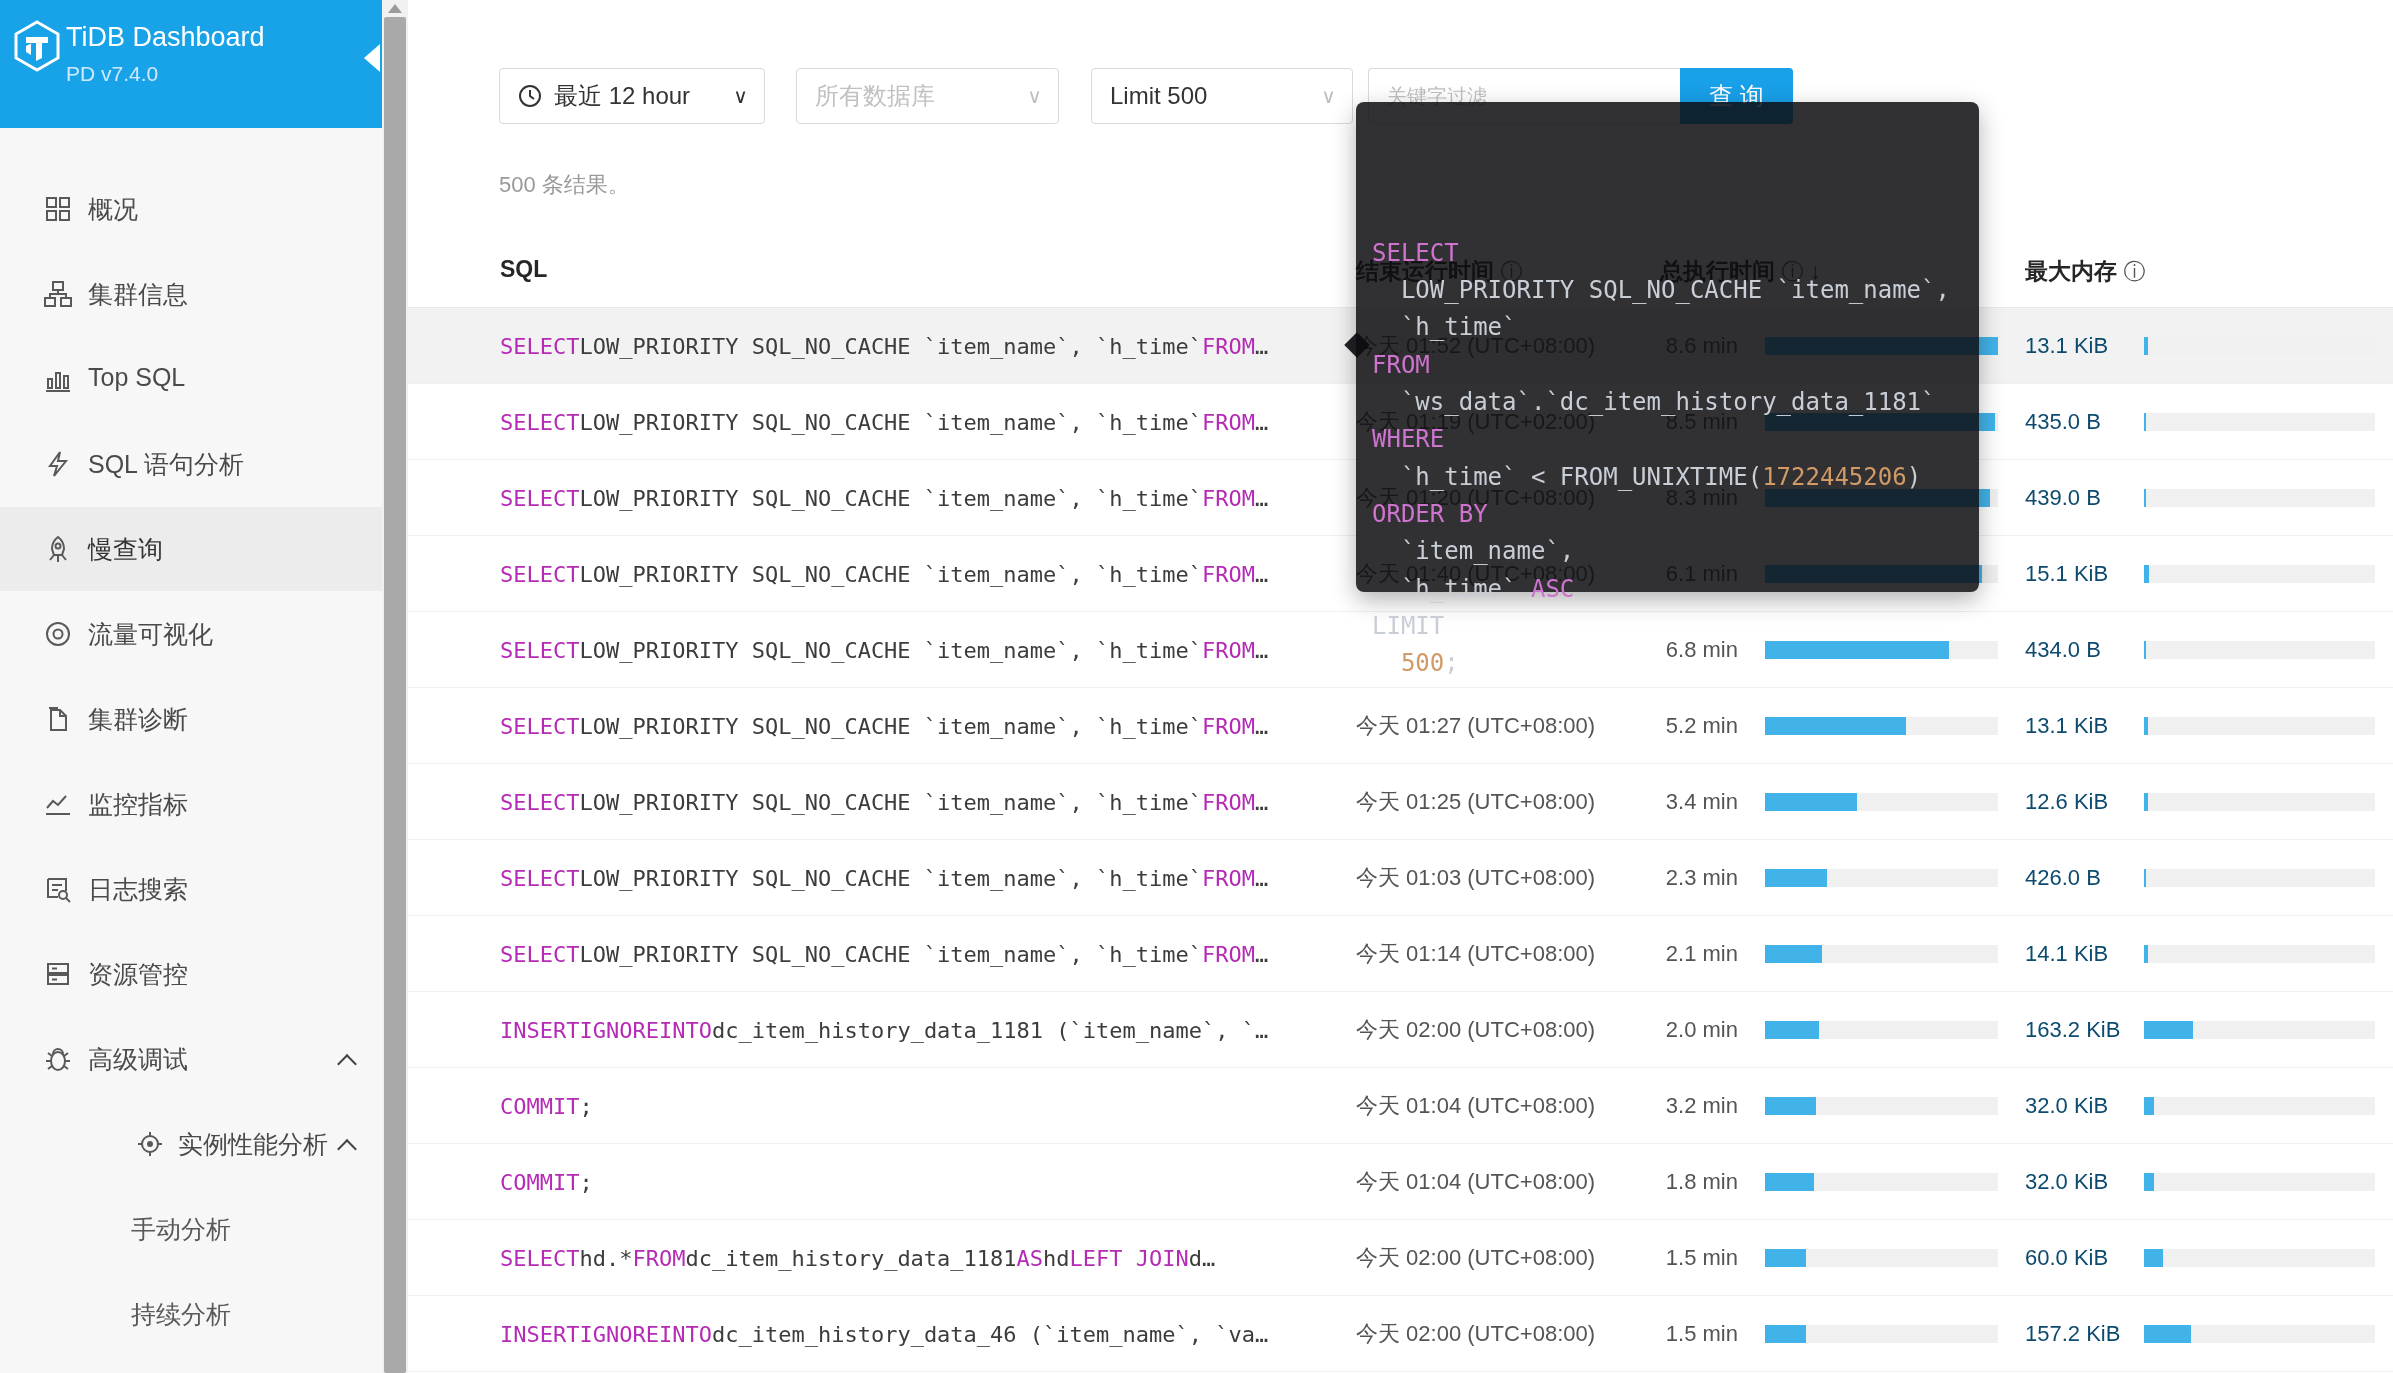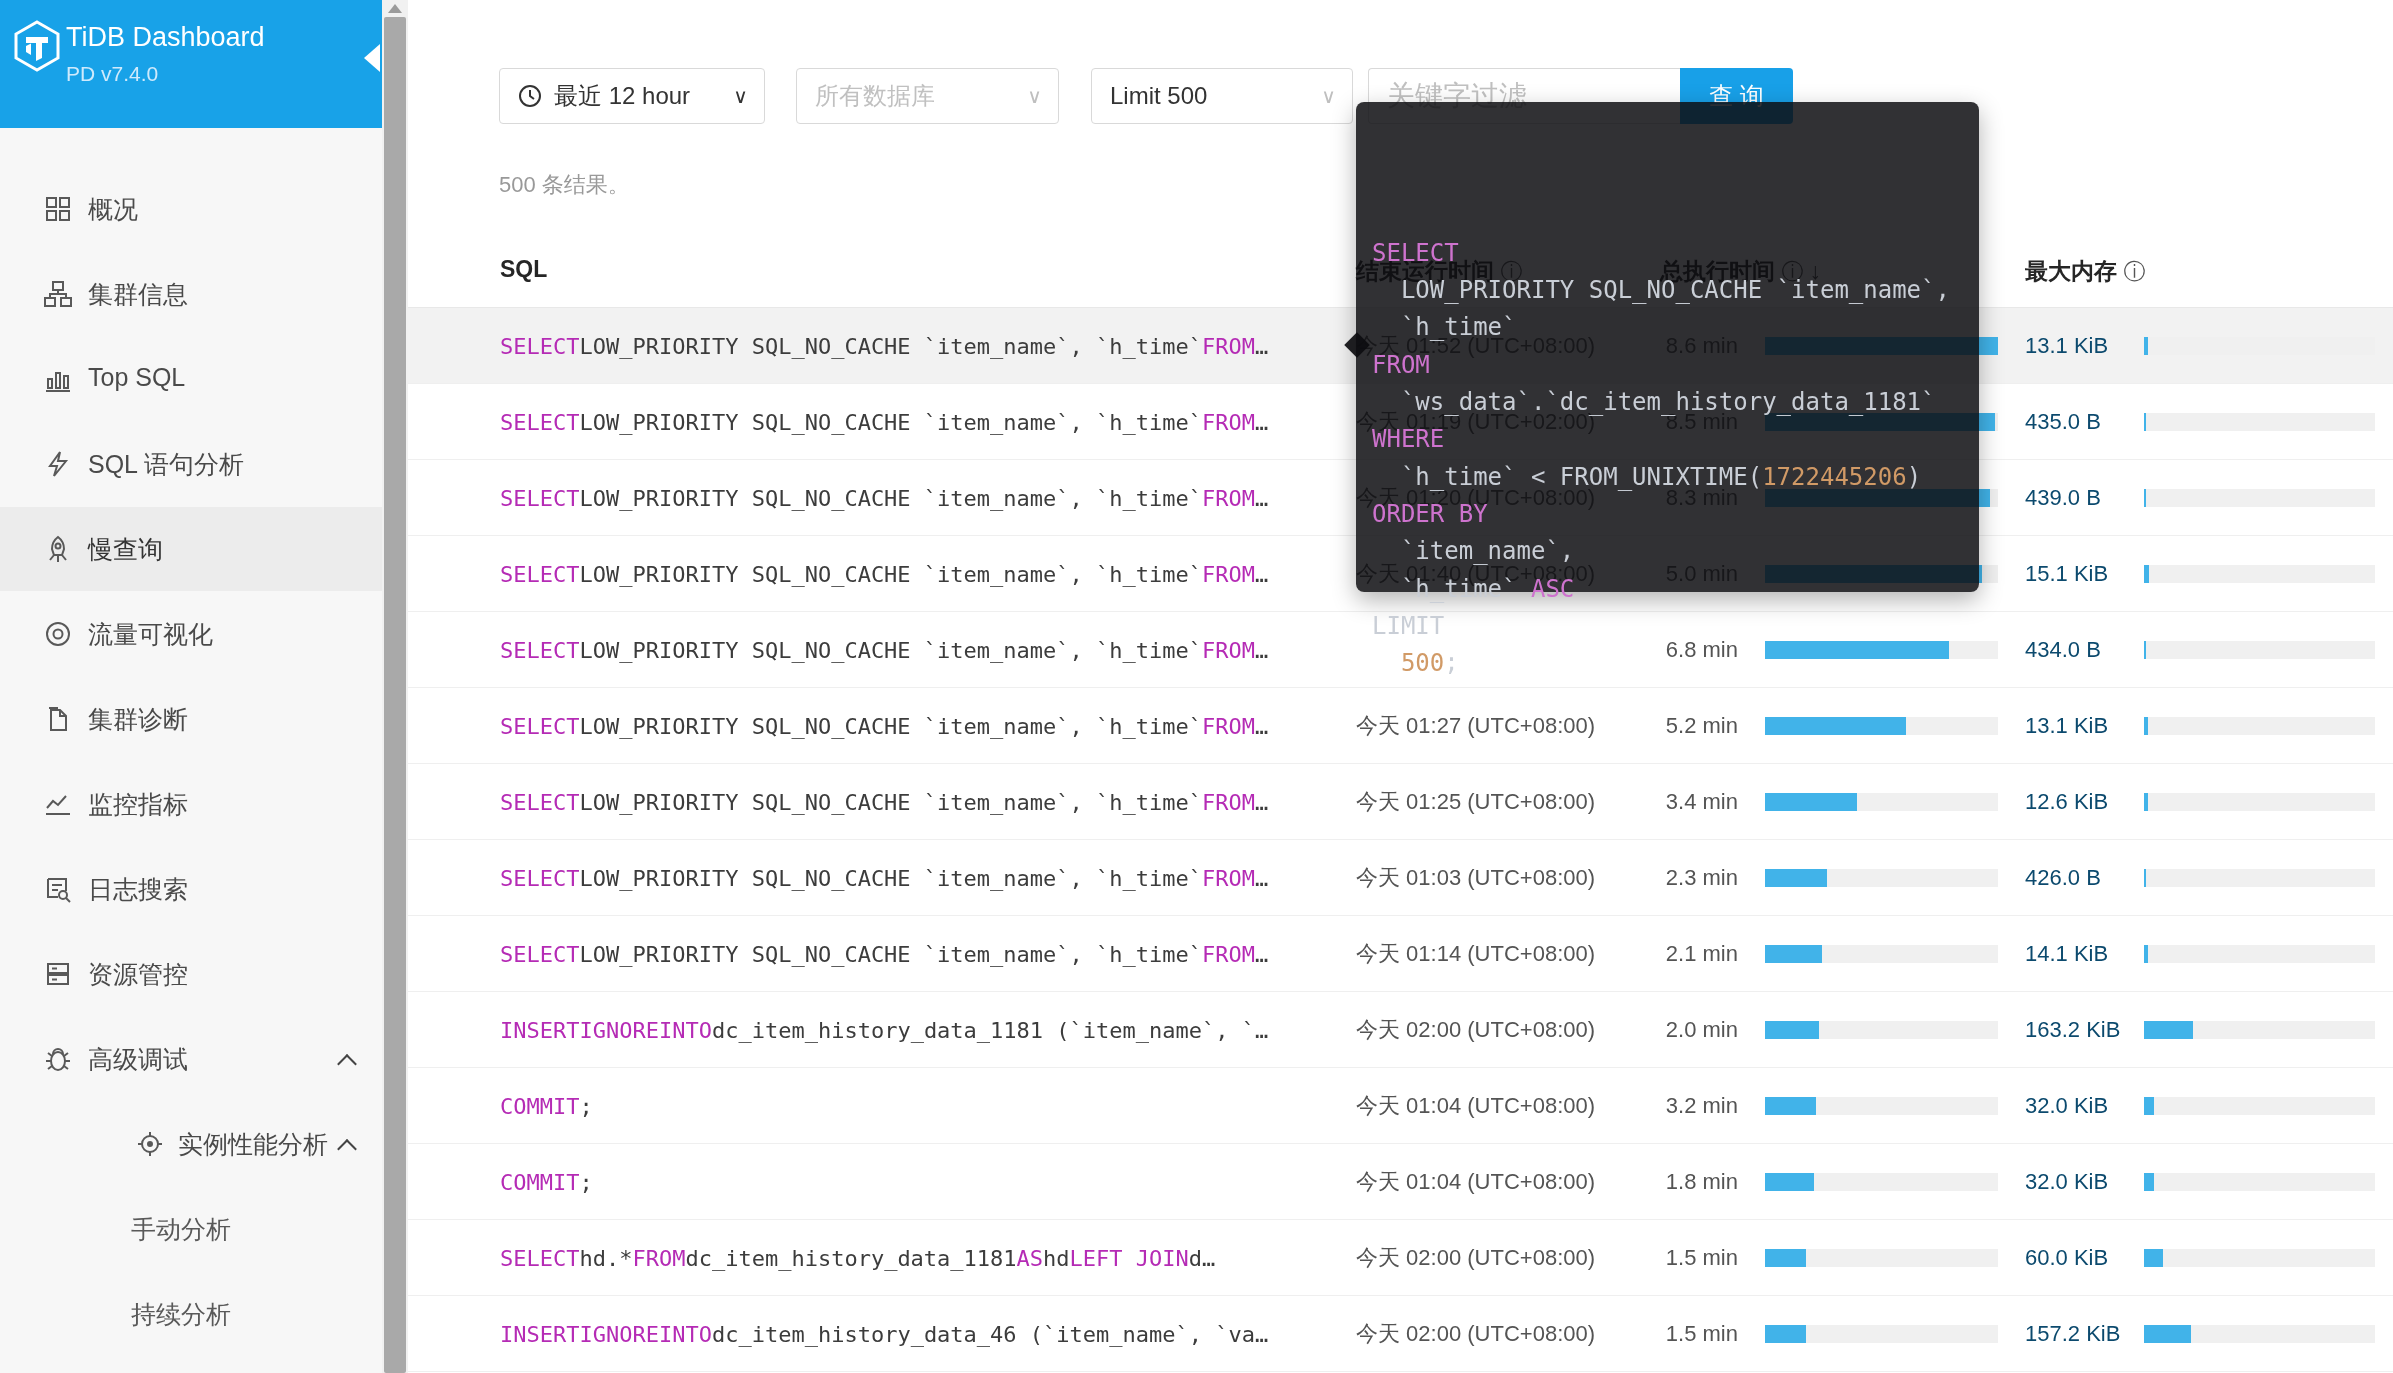--- a/index.html
+++ b/index.html
@@ -37,21 +37,21 @@
 
   
   .ctrl { position:absolute; top:68px; height:56px; background:#fff; border:1px solid #d9d9d9; border-radius:4px;
     display:flex; align-items:center; font-size:24px; color:#333; }
   .ctrl .chev { margin-left:auto; color:#bfbfbf; font-size:20px; padding-right:16px; }
   #time-picker { left:499px; width:266px; padding-left:18px; gap:12px; }
   #time-picker .chev { color:#333; }
   #db-select { left:796px; width:263px; padding-left:18px; color:#c0c0c0; }
   #limit-select { left:1091px; width:262px; padding-left:18px; }
   #kw-input { position:absolute; left:1368px; top:68px; width:312px; height:56px; border:1px solid #d9d9d9;
-    border-right:none; border-radius:4px 0 0 4px; padding-left:18px; font-size:28px; color:#333; outline:none;
+    border-right:none; border-radius:4px 0 0 4px; padding-left:18px; font-size:20px; color:#333; outline:none;
     font-family:"Liberation Sans","DejaVu Sans",sans-serif; }
   #kw-input::placeholder { color:#c0c0c0; }
   #query-btn { position:absolute; left:1680px; top:68px; width:113px; height:56px; background:#18a0e8; color:#fff;
     border:none; border-radius:0 4px 4px 0; font-size:24px; cursor:pointer; }
   .clock-icon svg { width:24px; height:24px; display:block; }
 
   
   .result-count { position:absolute; left:499px; top:170px; font-size:22px; color:#999; }
   .thead { position:absolute; left:408px; top:248px; width:1985px; height:60px; font-weight:bold; color:#262626; font-size:23px; }
   .thead .h { position:absolute; top:8px; white-space:nowrap; }
@@ -323,21 +323,21 @@
         </div>
       </div>
       <div class="row" style="top: 536px;">
         <div class="cell c-sql">
           <span class="kw">SELECT</span>
           <span> LOW_PRIORITY SQL_NO_CACHE `item_name`, `h_time` </span>
           <span class="kw">FROM</span>
           <span> …</span>
         </div>
         <div class="cell c-time">今天 01:40 (UTC+08:00)</div>
-        <div class="cell c-dur">5.0 min</div>
+        <div class="cell c-dur">6.1 min</div>
         <div class="dur-track">
           <div class="dur-fill" style="width:93%"></div>
         </div>
         <div class="cell c-mem">15.1 KiB</div>
         <div class="mem-track">
           <div class="mem-fill" style="width:2%"></div>
         </div>
       </div>
       <div class="row" style="top: 612px;">
         <div class="cell c-sql">

